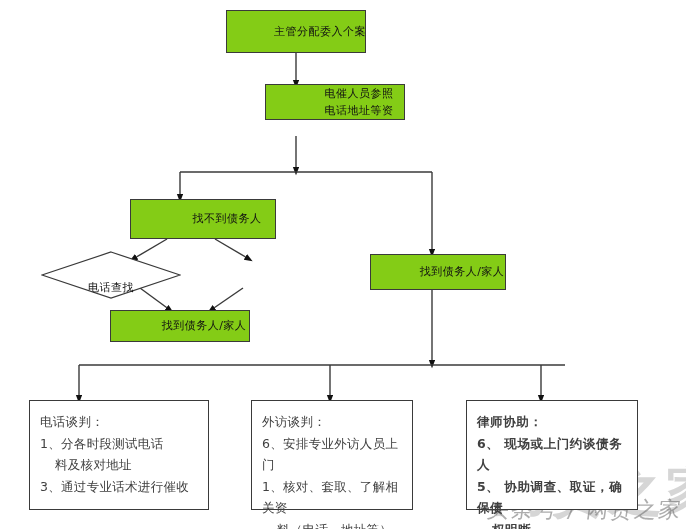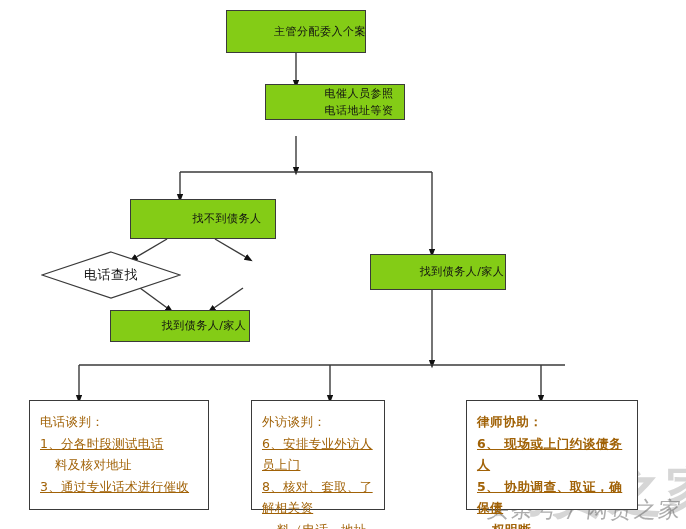--- a/index.html
+++ b/index.html
@@ -40,51 +40,50 @@
   
   .diamond-wrap {
     position: absolute;
   }
   .diamond-wrap svg {
     display: block;
   }
   .diamond-label {
     position: absolute;
     left: 0;
-    top: 0;
+    top: 12px;
     width: 100%;
     height: 100%;
     display: flex;
     align-items: center;
     justify-content: center;
-    font-size: 13px;
+    font-size: 11px;
     color: #111111;
     letter-spacing: 0.5px;
     white-space: nowrap;
   }
 
   
   .detail {
     position: absolute;
     box-sizing: border-box;
     border: 1px solid #3a3a3a;
     background: #ffffff;
     padding: 10px 8px 8px 10px;
-    color: #a16207;
+    color: #404040;
     font-size: 12.5px;
     line-height: 1.72;
     letter-spacing: 0.3px;
   }
   .detail .head {
     margin-bottom: 1px;
   }
   .detail .item {
     display: block;
     text-indent: 0;
-    text-decoration: underline;
   }
   .detail .cont {
     display: block;
     padding-left: 15px;
   }
   .detail.bold {
     font-weight: bold;
     letter-spacing: 0.6px;
   }
 
@@ -190,24 +189,24 @@
     <span class="line">找到债务人/家人</span>
   </div>
 
   <div class="detail" style="left:29px; top:400px; width:180px; height:110px;">
     <span class="head">电话谈判：</span>
     <span class="item">1、分各时段测试电话</span>
     <span class="cont">料及核对地址</span>
     <span class="item">3、通过专业话术进行催收</span>
   </div>
 
-  <div class="detail" style="left:251px; top:400px; width:134px; height:110px;">
+  <div class="detail" style="left:251px; top:400px; width:162px; height:110px;">
     <span class="head">外访谈判：</span>
     <span class="item">6、安排专业外访人员上门</span>
-    <span class="item">8、核对、套取、了解相关资</span>
+    <span class="item">1、核对、套取、了解相关资</span>
     <span class="cont">料（电话、地址等）</span>
     
   </div>
 
   <div class="detail bold" style="left:466px; top:400px; width:172px; height:110px;">
     <span class="head">律师协助：</span>
     <span class="item">6、 现场或上门约谈债务人</span>
     <span class="item">5、 协助调查、取证，确保债</span>
     <span class="cont">权明晰</span>
     

